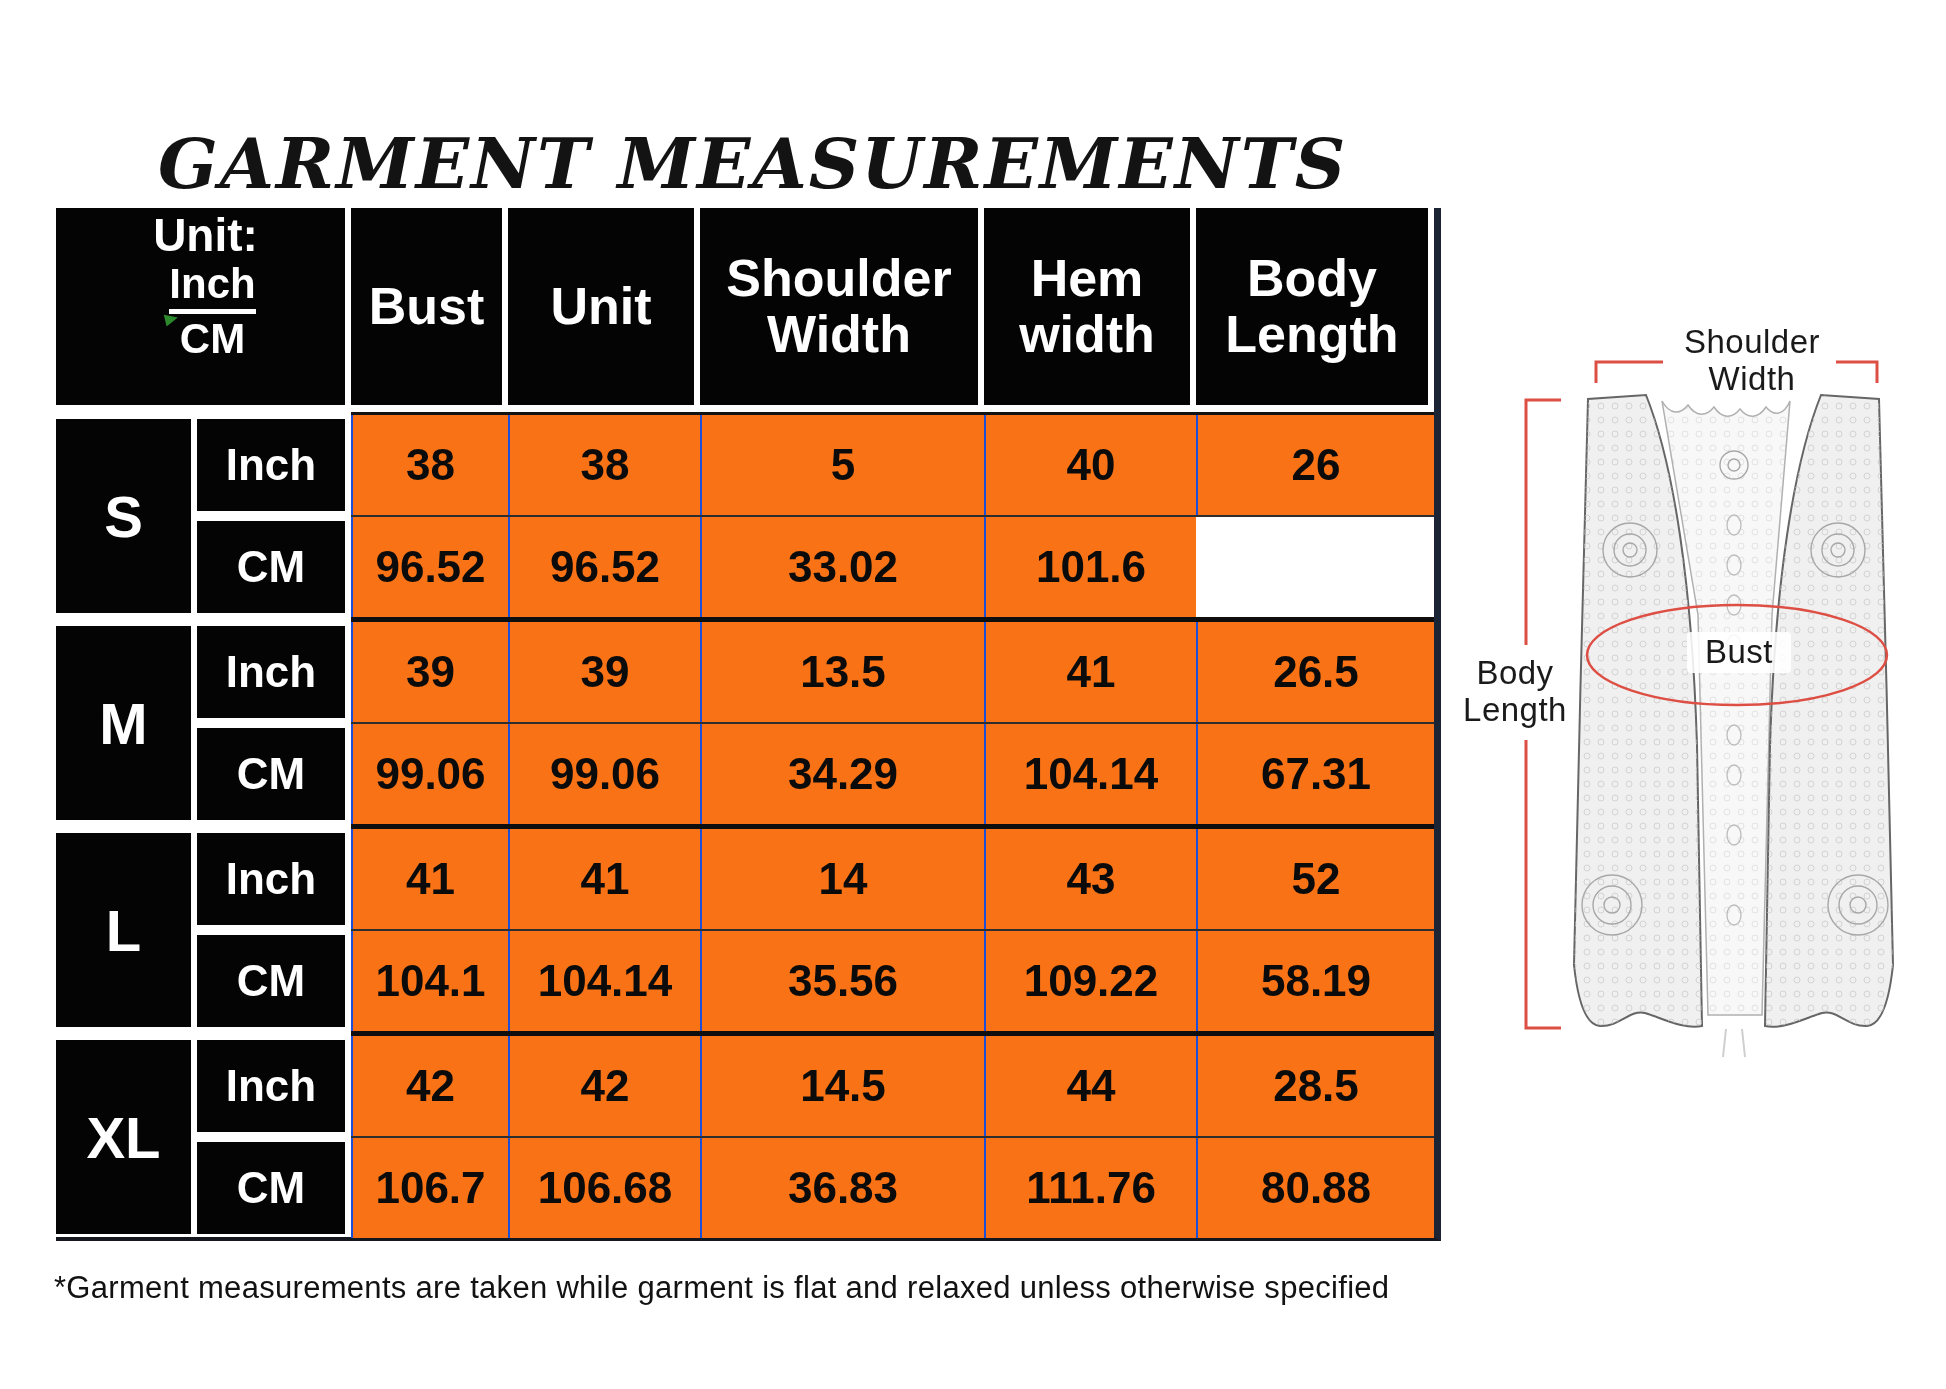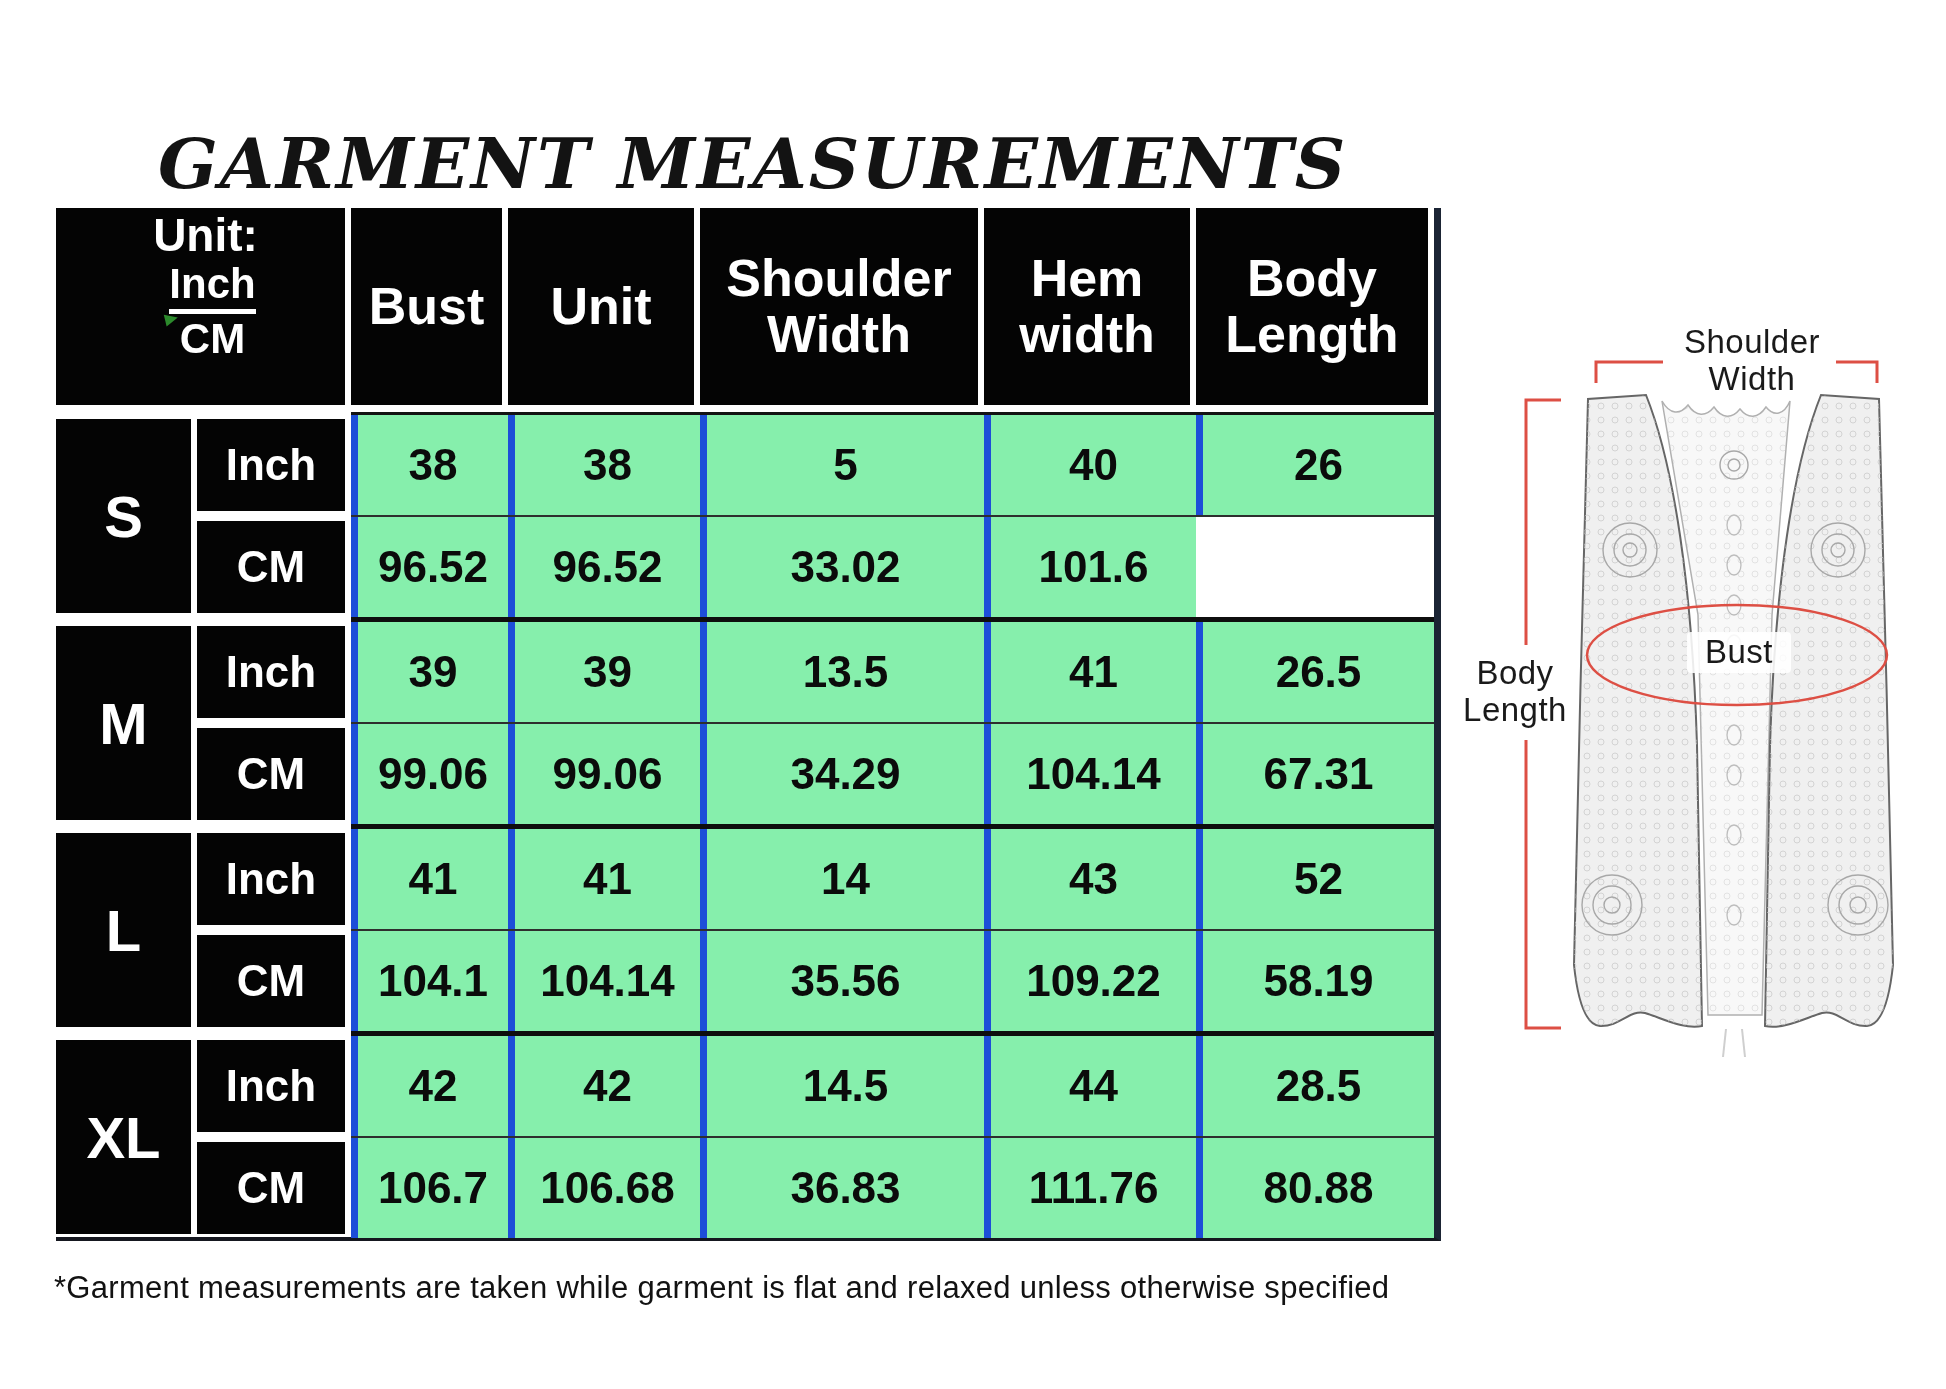--- a/index.html
+++ b/index.html
@@ -12,21 +12,21 @@
   #size-table{position:absolute;left:56px;top:208px;width:1385px;height:1033px;box-sizing:border-box;
               border-right:7px solid #1b2434;border-bottom:4px solid #15171f;
               display:grid;
               grid-template-columns:141px 154px 157px 192px 284px 212px 1fr;
               grid-template-rows:204px 3px 100px 2px 100px 5px 100px 2px 100px 5px 100px 2px 100px 5px 100px 2px 100px;}
   .blk{background:#040404;color:#ffffff;display:flex;align-items:center;justify-content:center;
        font-weight:bold;text-align:center;flex-direction:column;}
   .hdr{margin:0 6px 7px 0;font-size:52px;line-height:1.06;}
   .sizecell{margin:4px 6px 4px 0;font-size:58px;}
   .ucell{margin:4px 6px 4px 0;font-size:44px;}
-  .data{background:#86efac;border-left:7px solid #1d4ed8;display:flex;align-items:center;justify-content:center;
+  .data{background:#f97316;border-left:2px solid #1d4ed8;display:flex;align-items:center;justify-content:center;
         font-weight:bold;font-size:44px;color:#0b0b0b;}
   .hline{grid-column:3 / -1;background:#131313;}
   .tline{grid-column:3 / -1;background:#2e2e2e;}
   .sline{grid-column:3 / -1;background:#0e0e0e;}
   
   #unit-cell{grid-column:1 / 3;grid-row:1;margin:0 6px 7px 0;display:flex;align-items:center;
              justify-content:flex-start;padding-left:24px;box-sizing:border-box;}
   #unit-cell .ulabel{font-size:46px;font-weight:bold;margin-right:14px;white-space:nowrap;}
   .fraction{flex:1;display:flex;flex-direction:column;align-items:stretch;}
   .fraction .ftxt{text-align:center;font-size:42px;font-weight:bold;line-height:1.05;}

